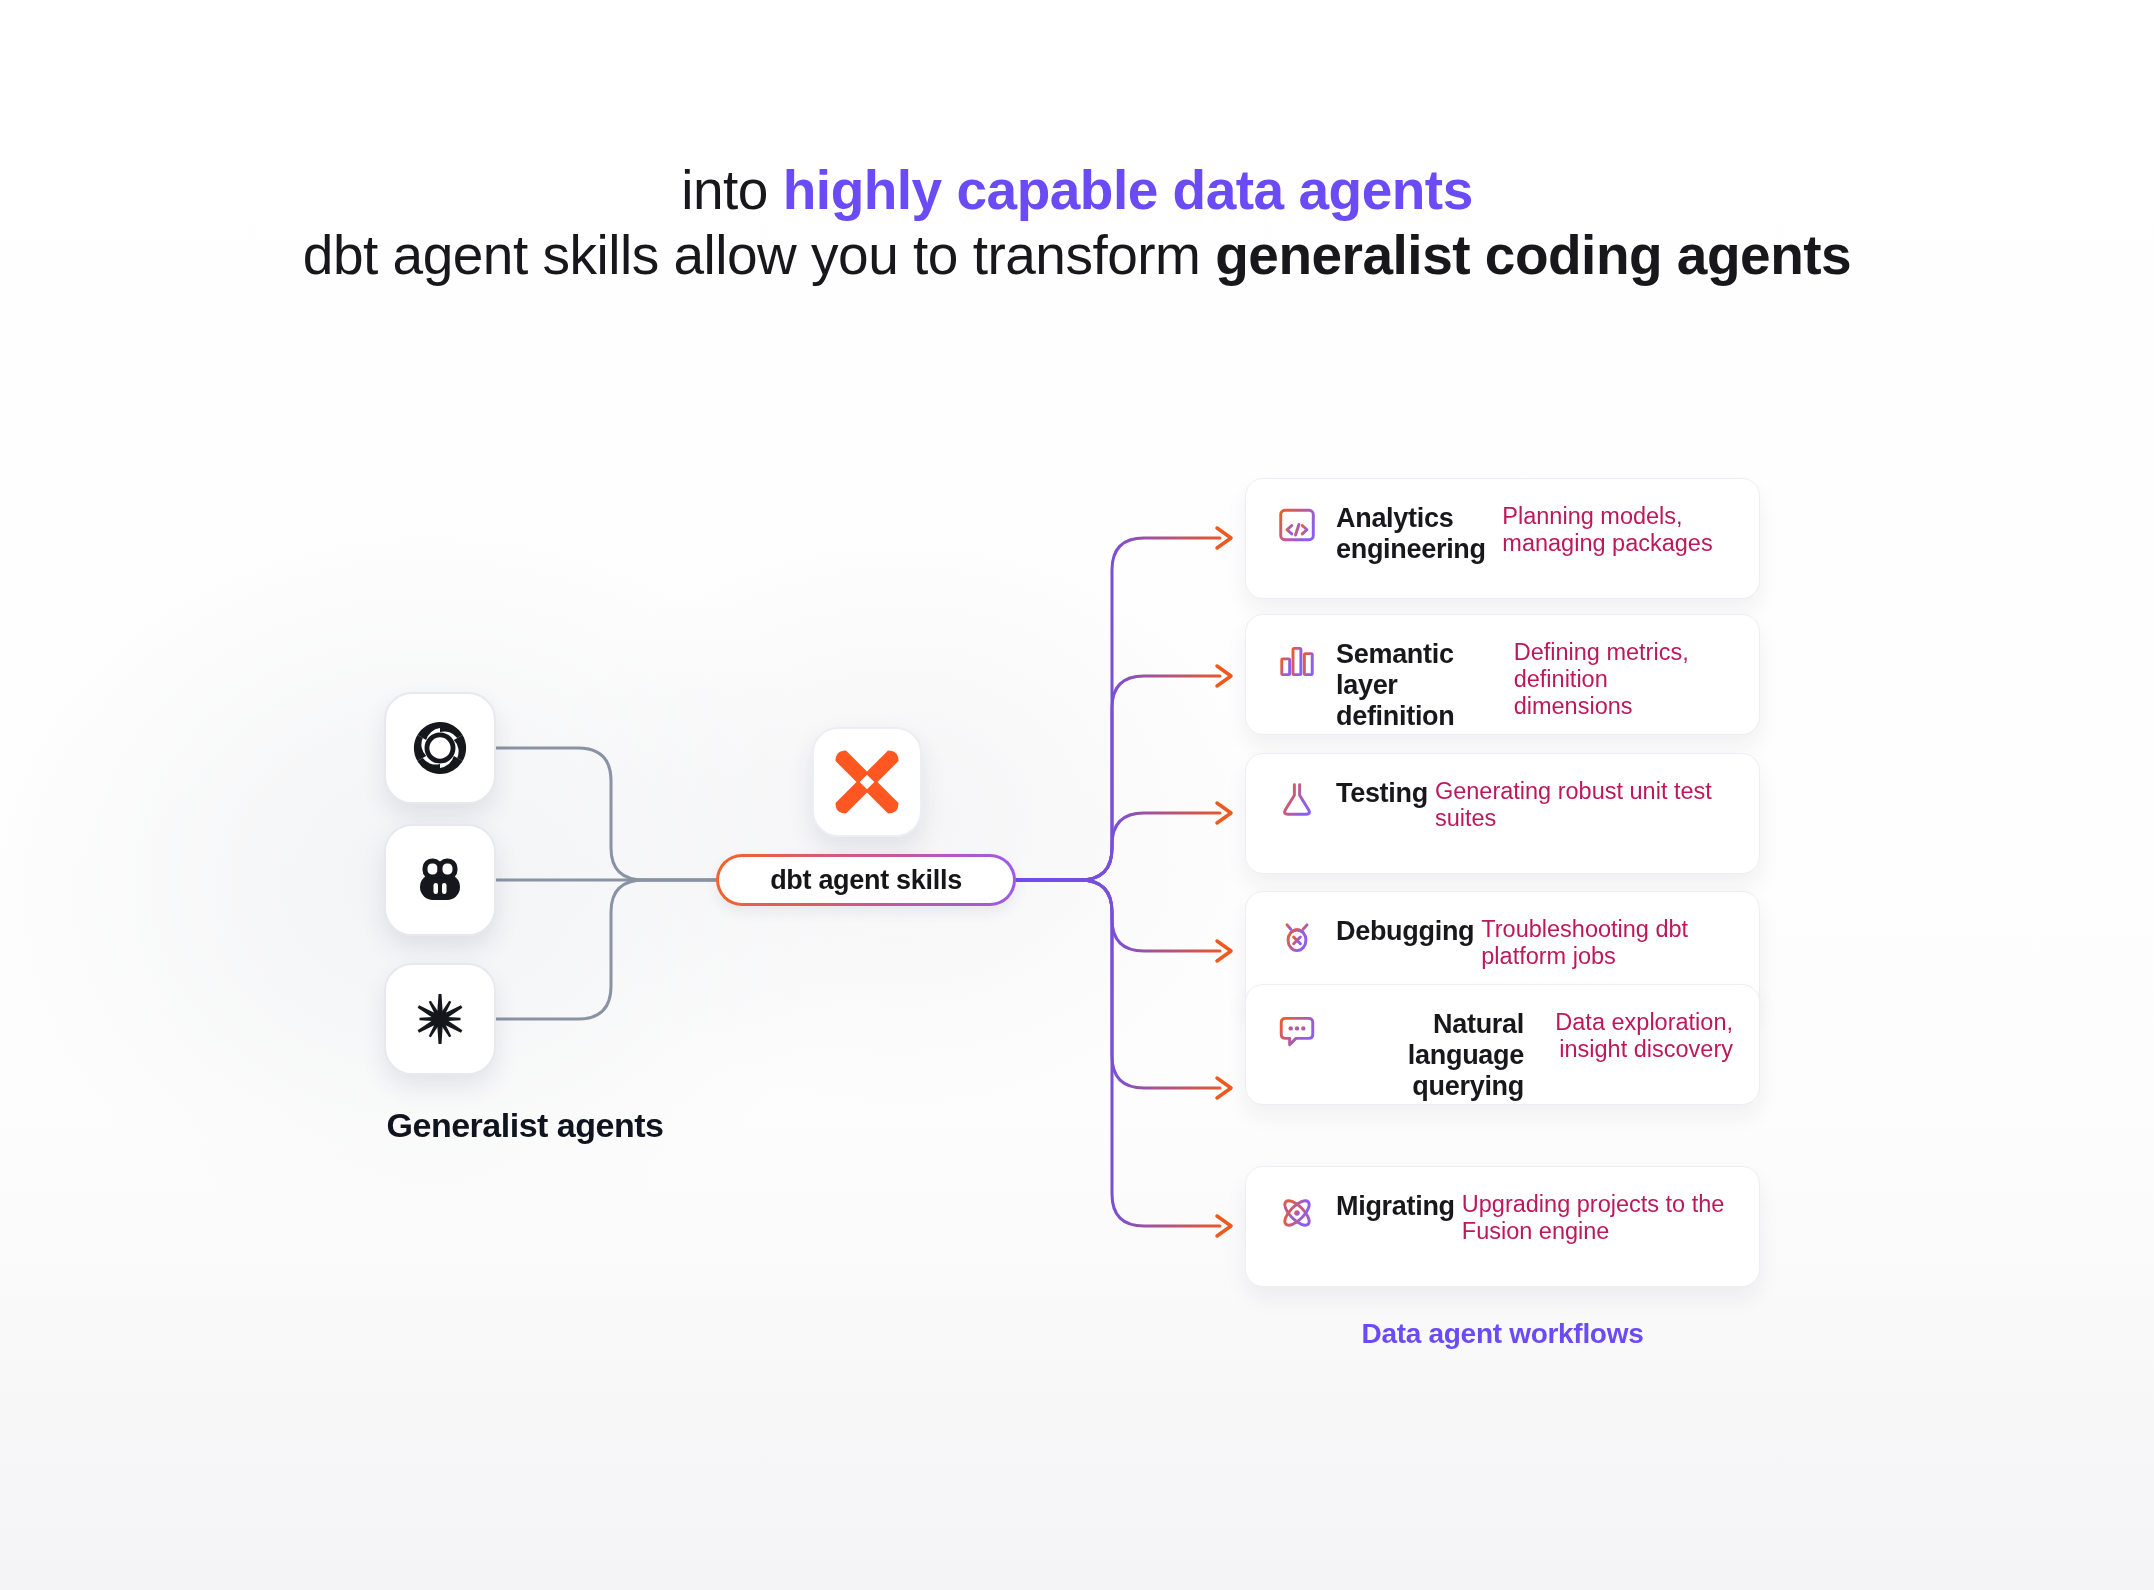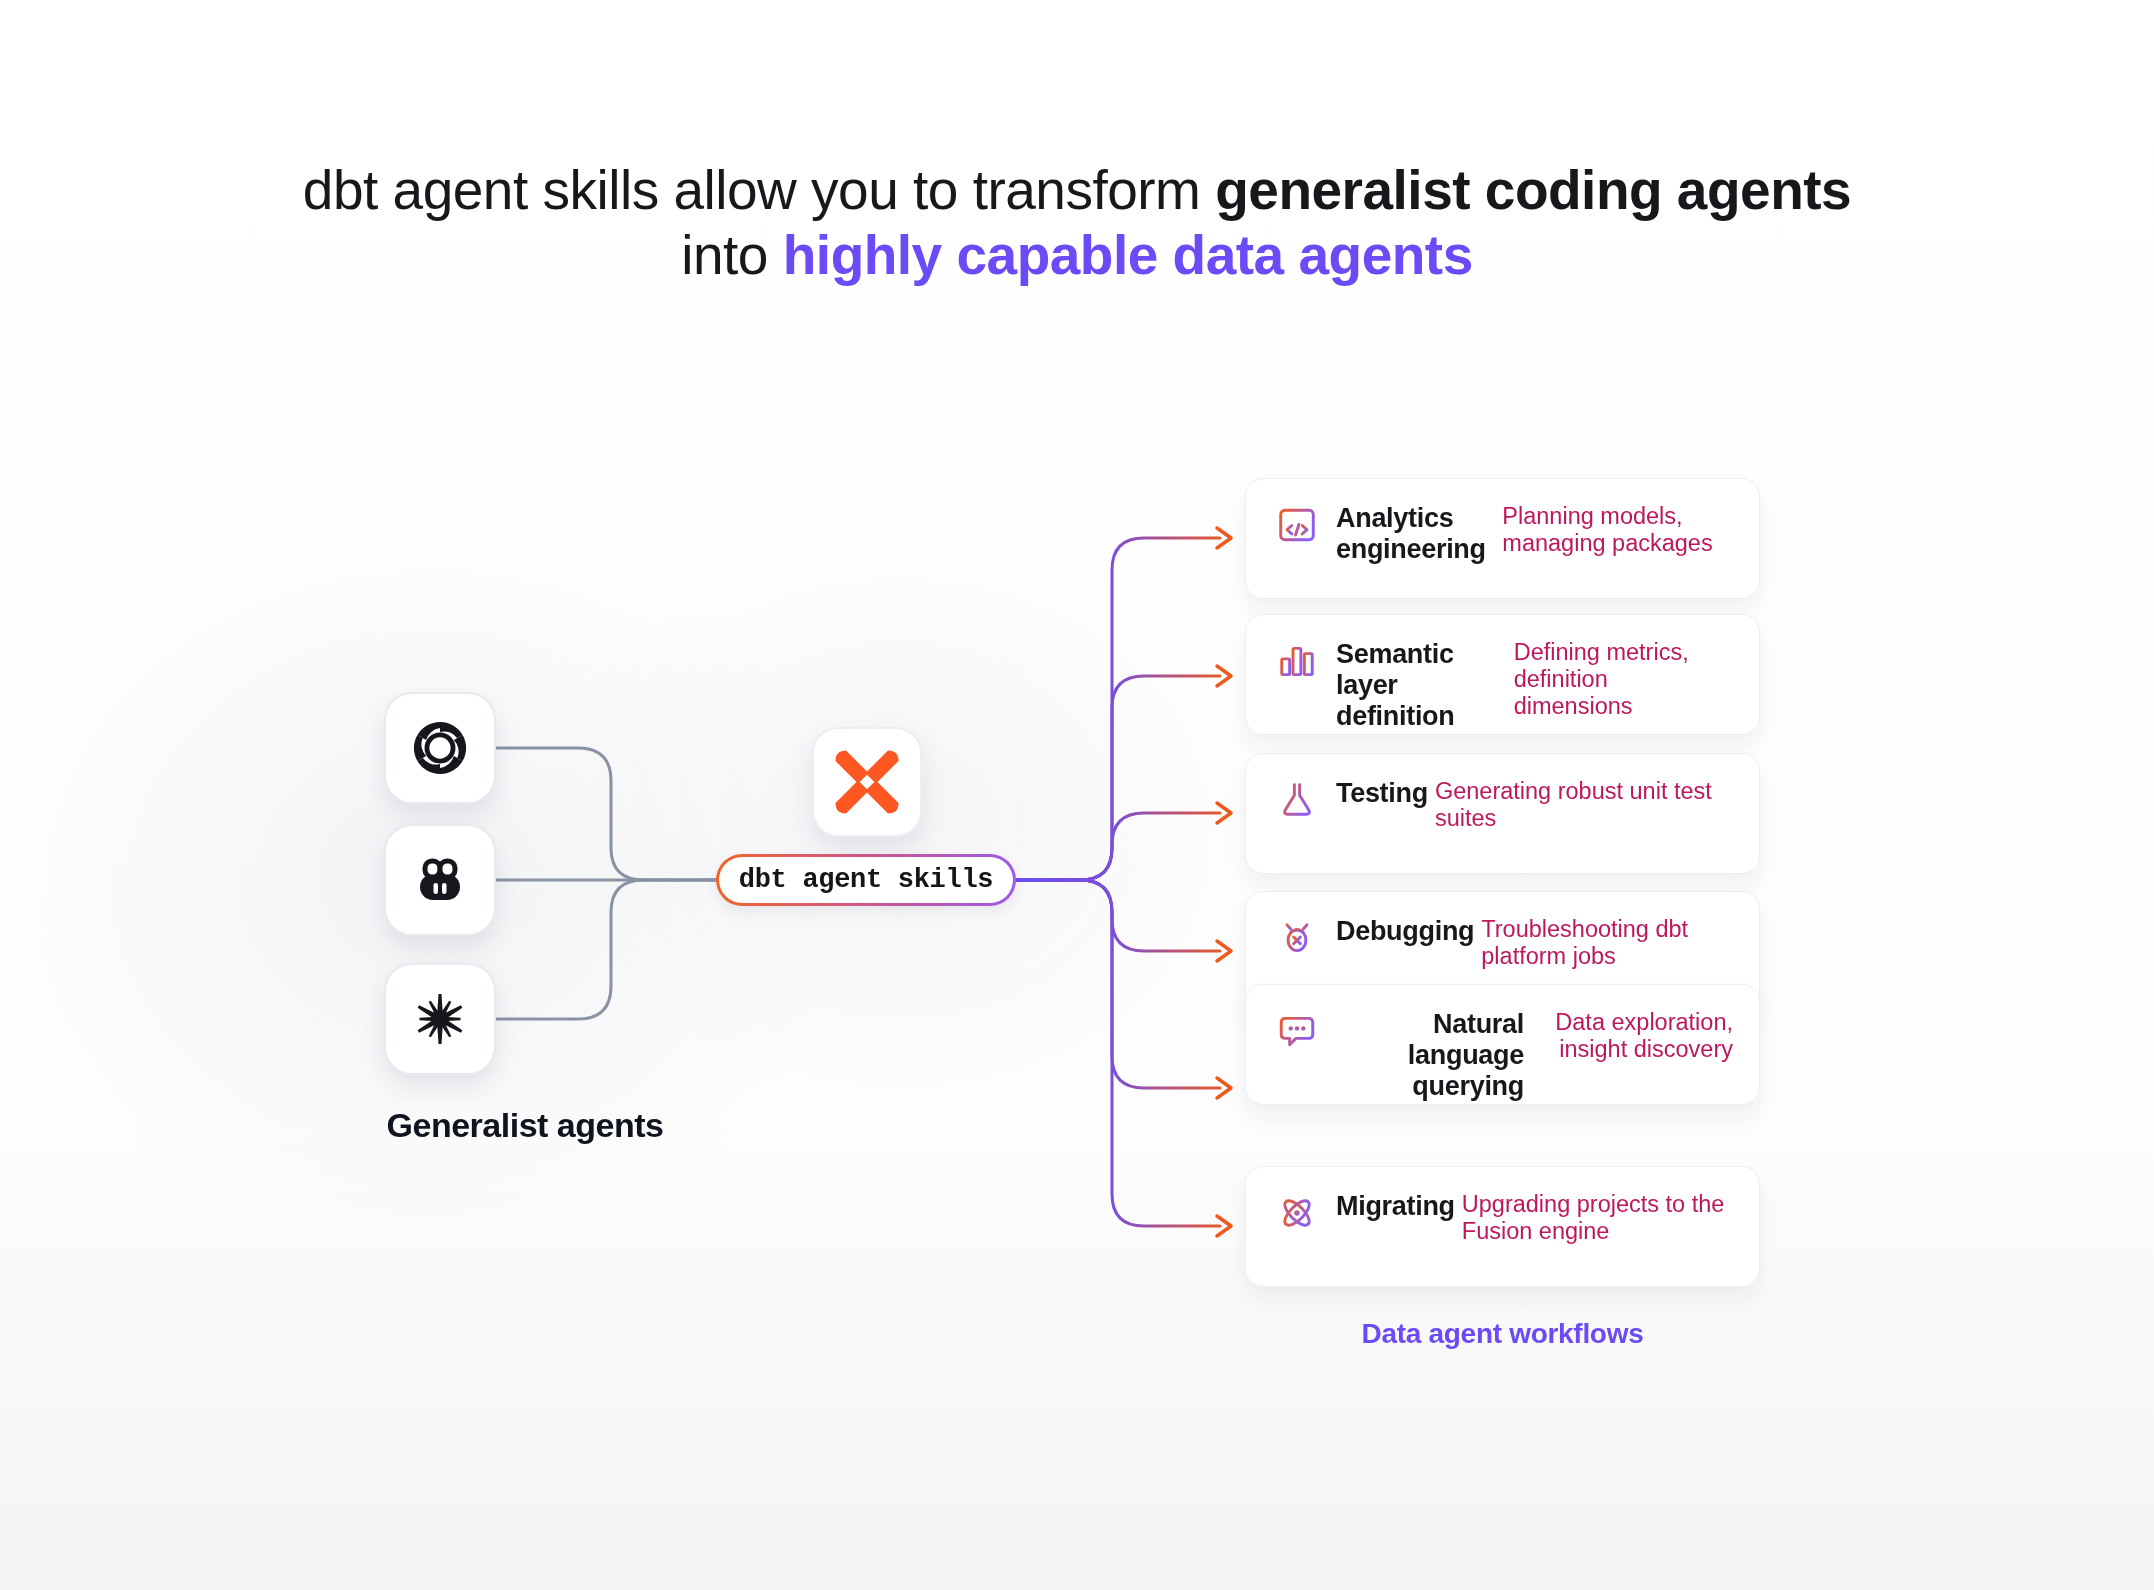--- a/index.html
+++ b/index.html
@@ -31,21 +31,20 @@
     background:#fff;border:2px solid #EDEEF3;box-sizing:border-box;
     box-shadow:0 12px 26px rgba(40,50,80,0.10);
     display:flex;align-items:center;justify-content:center;
   }
   
   .pill{
     position:absolute;left:716px;top:854px;width:300px;height:52px;
     border-radius:40px;padding:3px;box-sizing:border-box;
     background:linear-gradient(90deg,#F4632A 0%,#C85795 55%,#9C5BE8 100%);
     box-shadow:0 6px 14px rgba(40,50,80,0.08);
-    font-family:Liberation Mono, monospace;
   }
   .pill-inner{
     width:100%;height:100%;border-radius:inherit;background:#fff;
     display:flex;align-items:center;justify-content:center;
     font-weight:700;font-size:27px;color:#15151A;letter-spacing:-0.3px;
   }
   
   .left-label{
     position:absolute;left:300px;top:1106px;width:450px;text-align:center;
     font-size:34px;font-weight:700;color:#10141F;letter-spacing:-0.5px;
@@ -81,22 +80,22 @@
       </linearGradient>
       <linearGradient id="branch-grad" gradientUnits="userSpaceOnUse" x1="1016" y1="0" x2="1230" y2="0">
         <stop offset="0" stop-color="#6B4BF5"></stop>
         <stop offset="0.45" stop-color="#7A4FD8"></stop>
         <stop offset="1" stop-color="#EE5A1E"></stop>
       </linearGradient>
     </defs>
   </svg>
 
   <div class="headline">
+    <div><span>into </span><span class="accent" id="accent2" style="color: rgb(107, 75, 245);">highly capable data agents</span></div>
     <div><span>dbt agent skills allow you to transform </span><b>generalist coding agents</b></div>
-    <div><span>into </span><span class="accent" id="accent2" style="color: rgb(107, 75, 245);">highly capable data agents</span></div>
   </div>
 
   <svg class="conn" width="2154" height="1590" viewBox="0 0 2154 1590">
 
     <g stroke="#8A93A4" stroke-width="3" fill="none" stroke-linecap="round">
       <path d="M496,748 H578 Q611,748 611,781 V848 Q611,880 644,880 H716"></path>
       <path d="M496,880 H716"></path>
       <path d="M496,1019 H578 Q611,1019 611,986 V912 Q611,880 644,880 H716"></path>
     </g>
 

